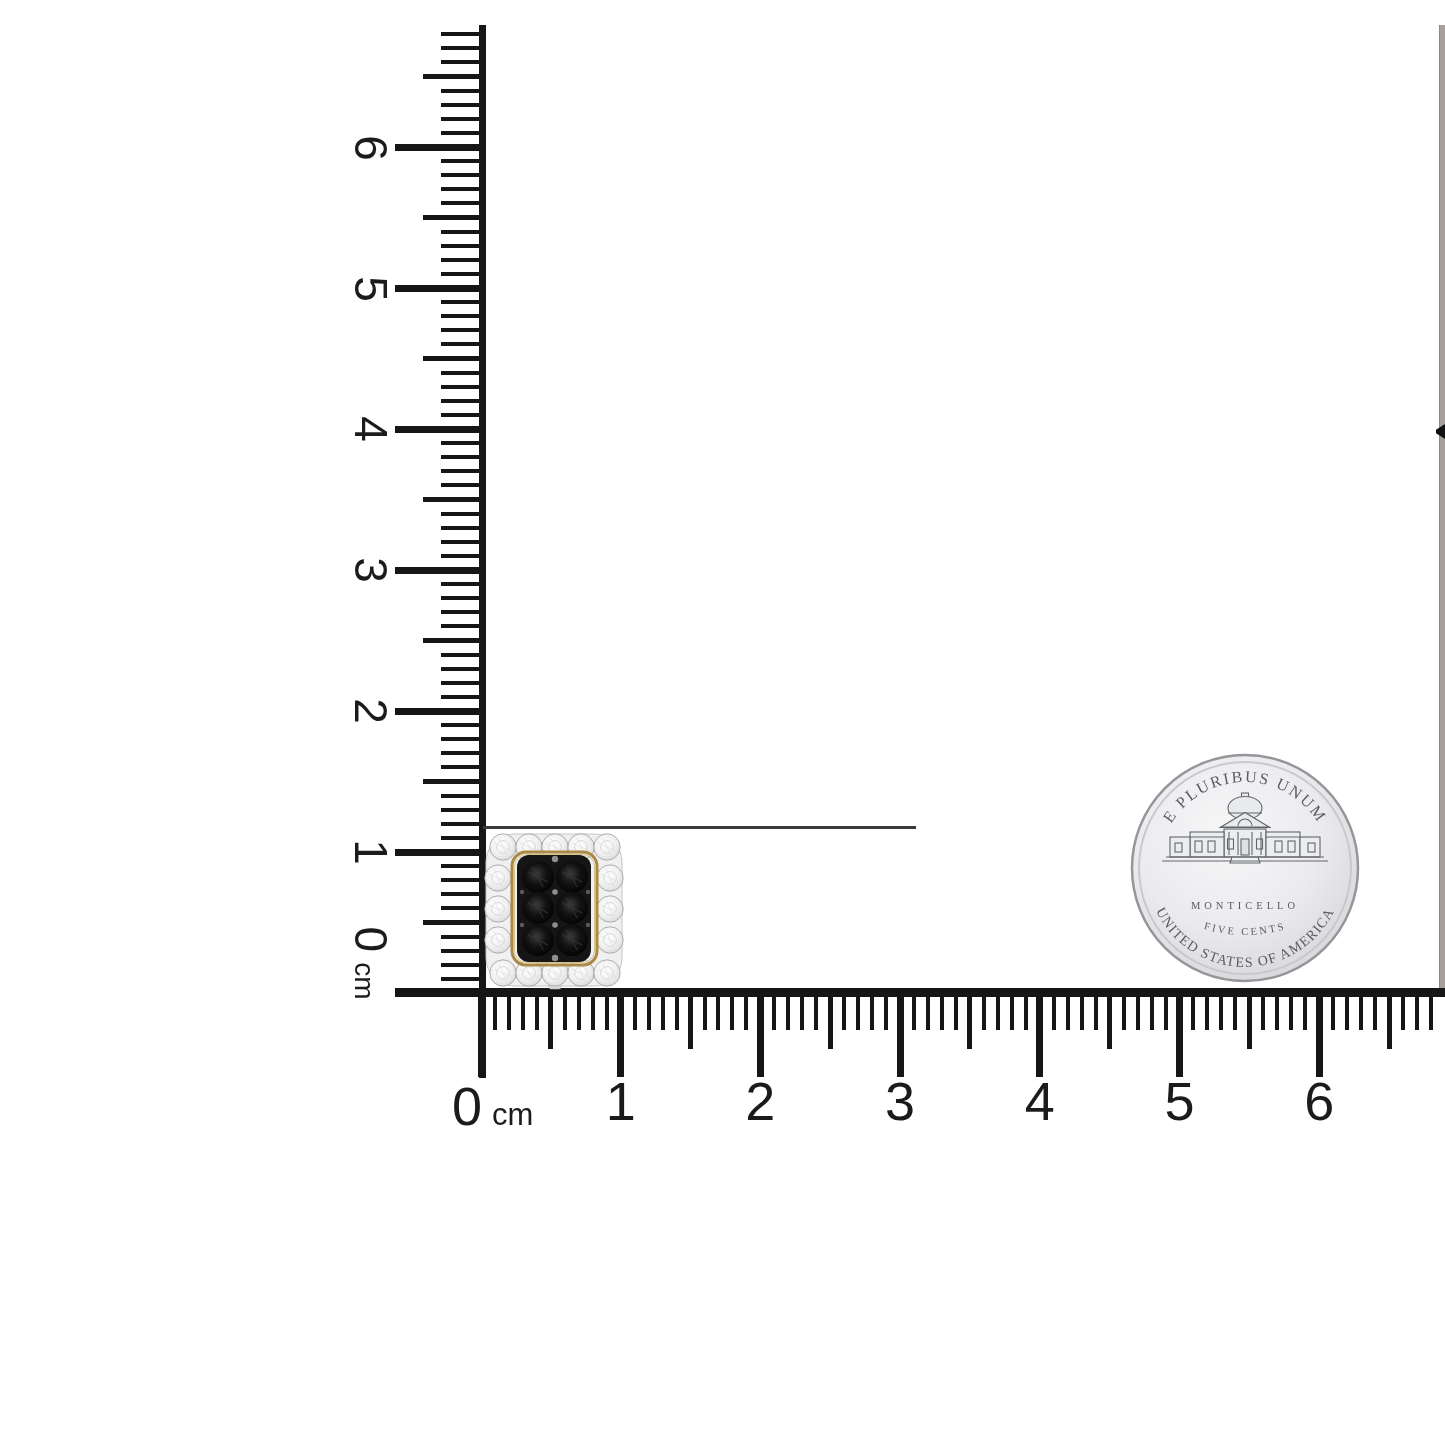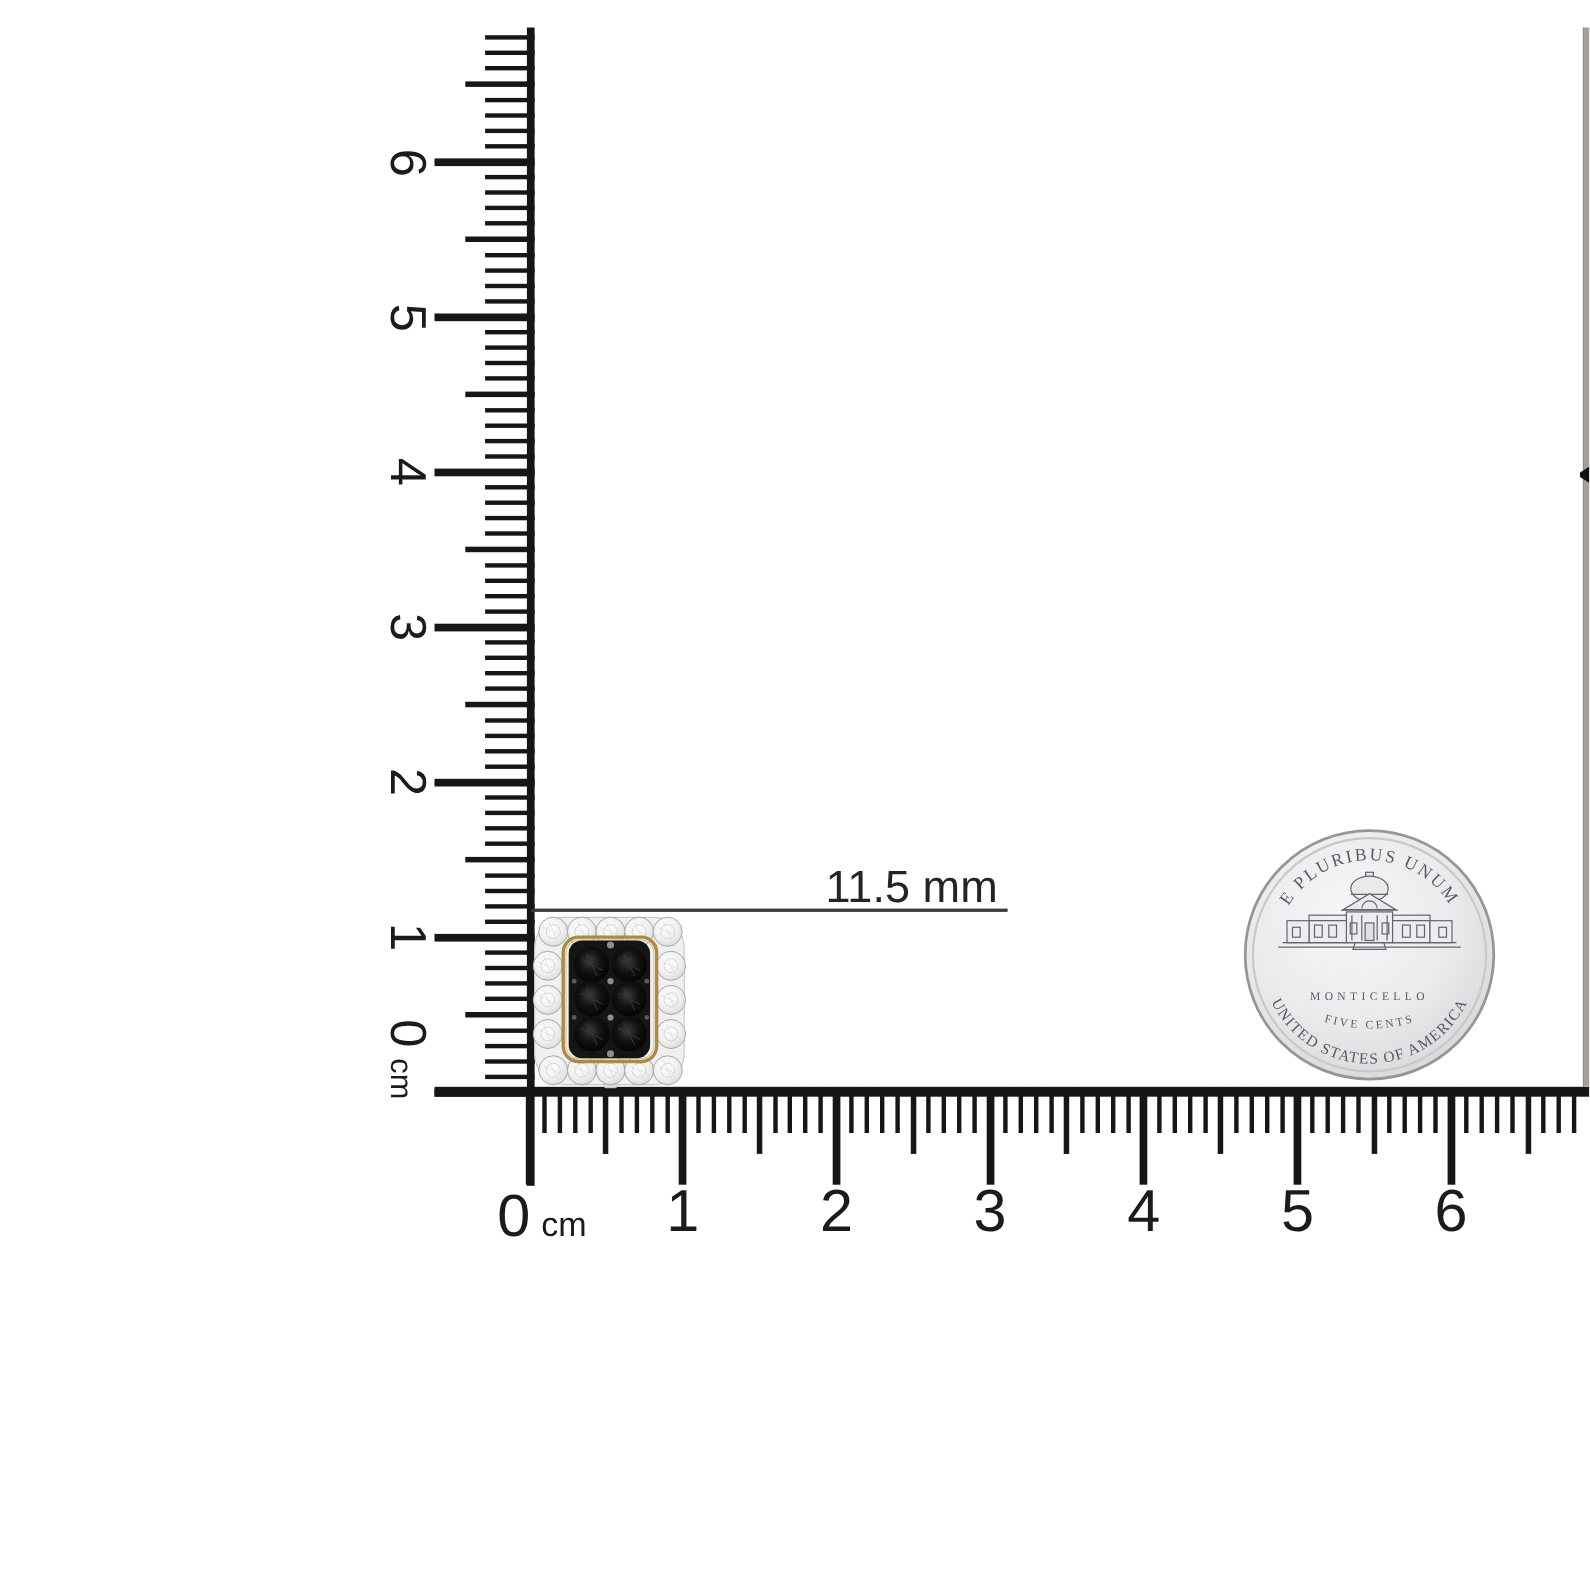--- a/index.html
+++ b/index.html
@@ -205,21 +205,20 @@
     <div class="zero-label zero-h">
       <span class="big">0</span>
       <span class="small">cm</span>
     </div>
   </div>
 
   <div class="right-strip"></div>
   <div class="right-strip-tick"></div>
 
   <div class="measure-line"></div>
-  <div class="measure-label">11.5 mm</div>
 
   <svg style="position:absolute;left:483px;top:828px;" width="142" height="164" viewBox="0 0 142 164">
     <defs>
       <radialGradient id="stoneW" cx="42%" cy="38%" r="70%">
         <stop offset="0%" stop-color="#ffffff"></stop>
         <stop offset="55%" stop-color="#f1f1f1"></stop>
         <stop offset="100%" stop-color="#d7d7d7"></stop>
       </radialGradient>
       <radialGradient id="stoneB" cx="45%" cy="40%" r="70%">
         <stop offset="0%" stop-color="#3c3c3c"></stop>

